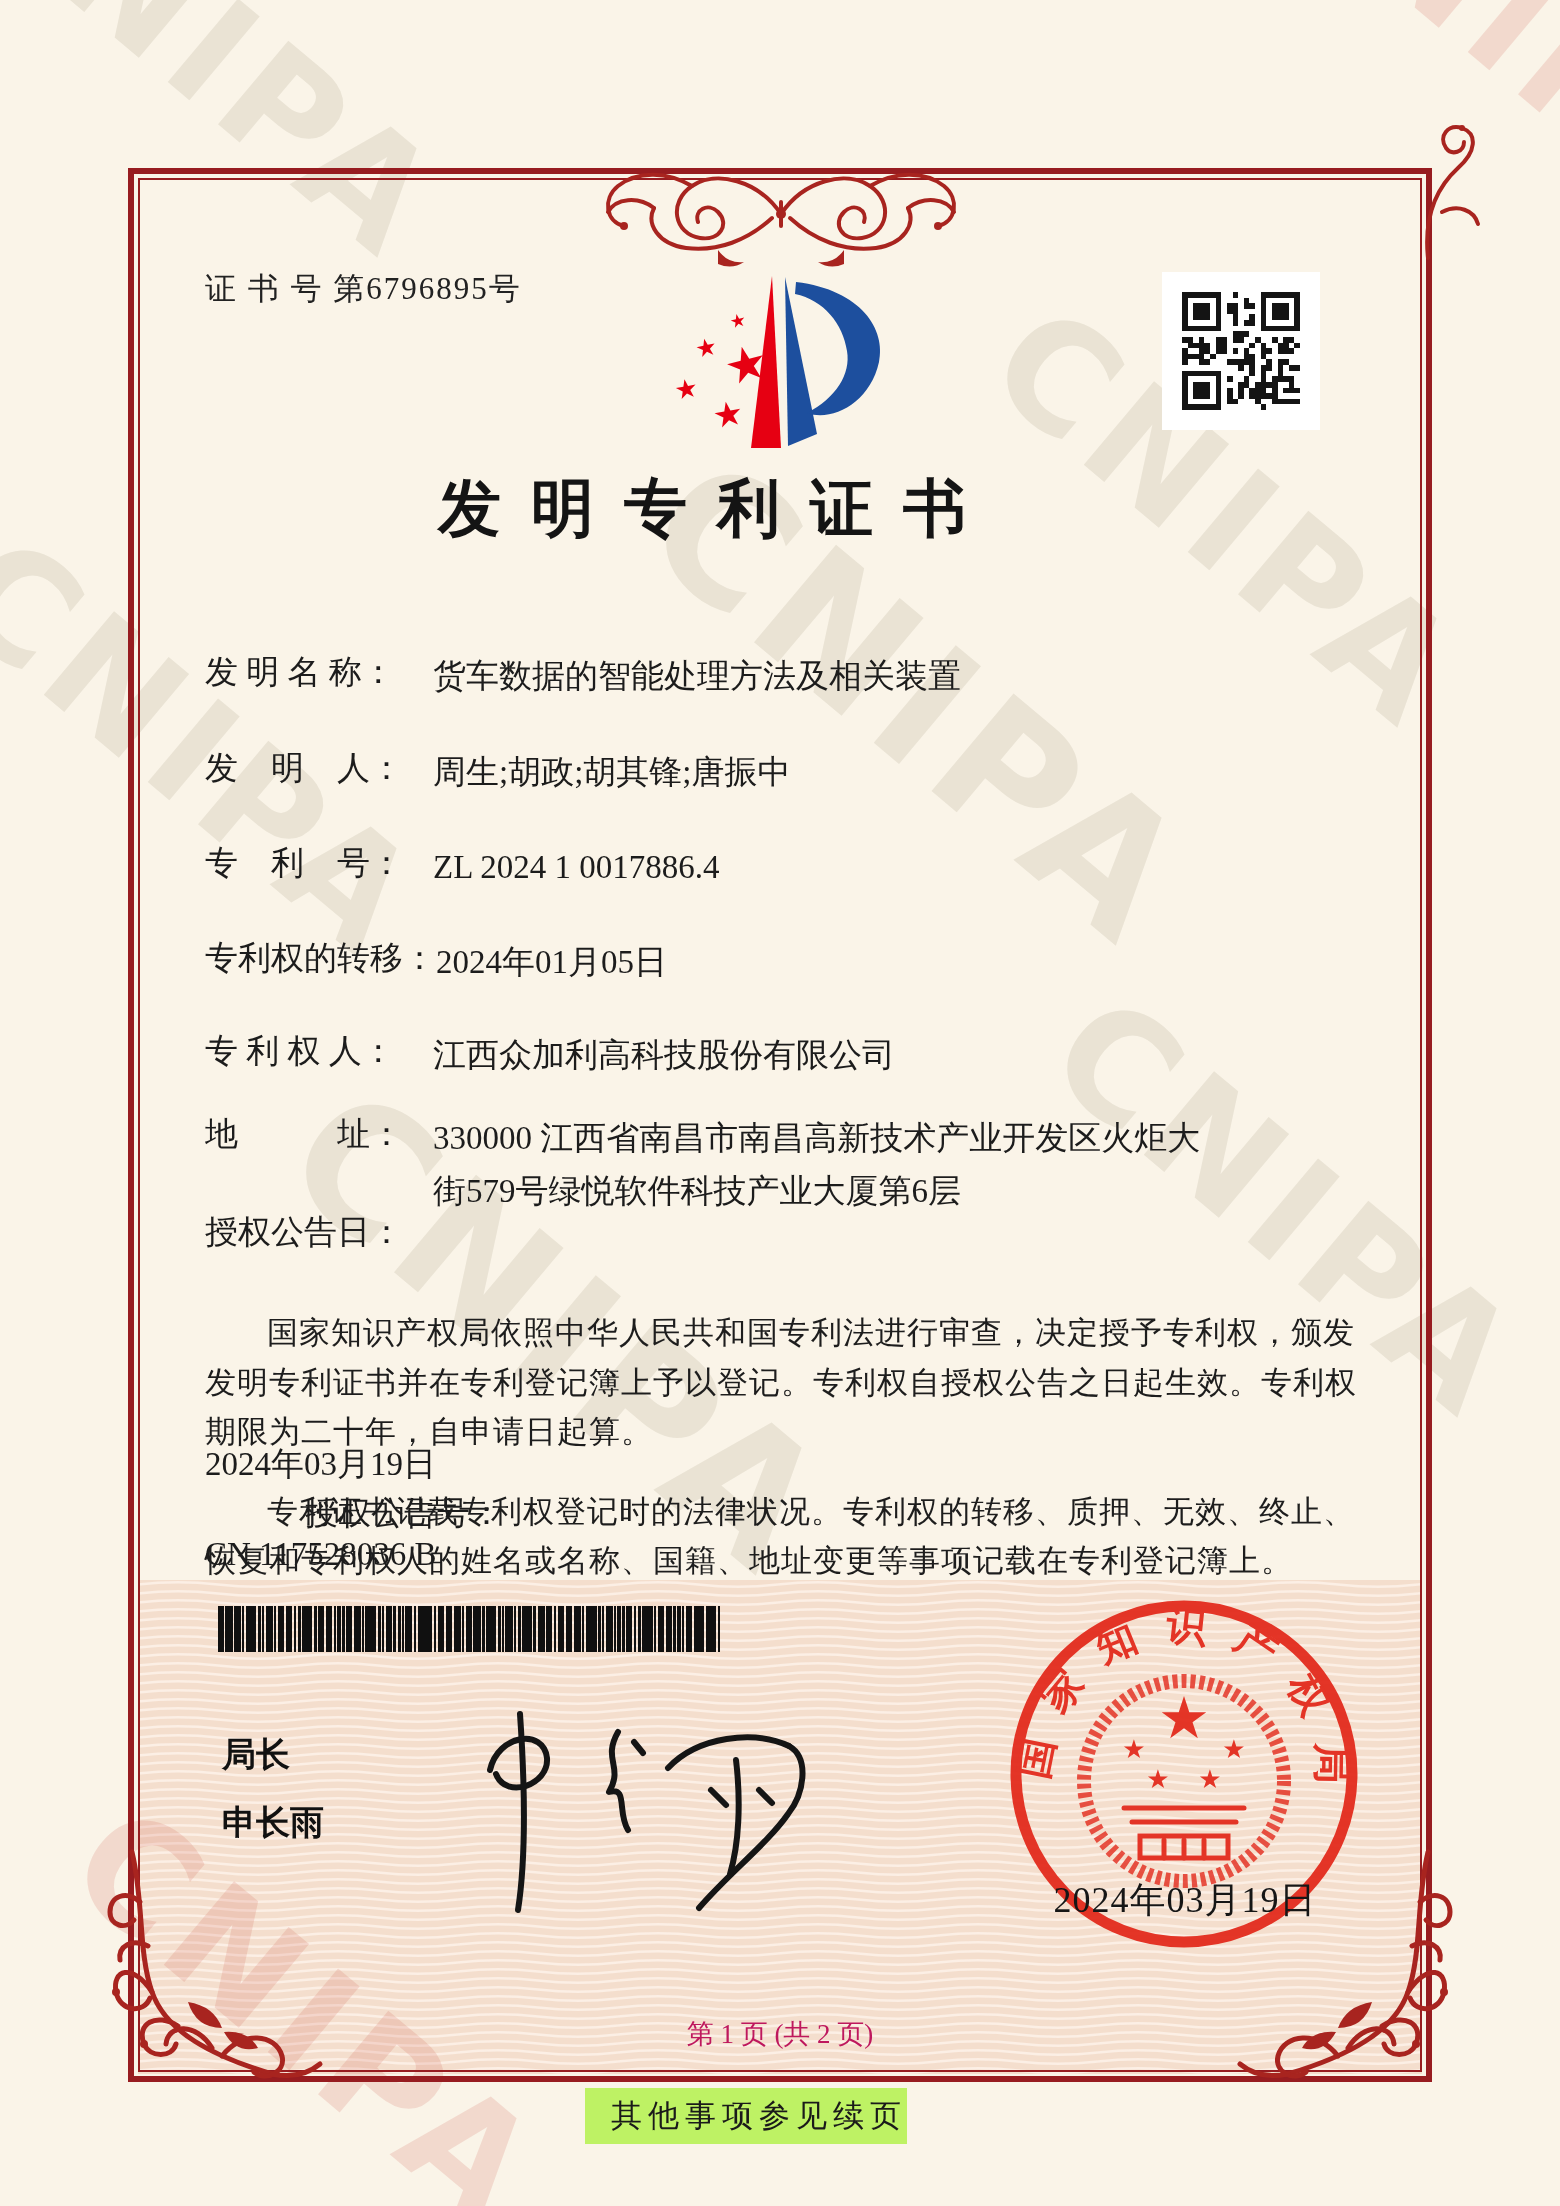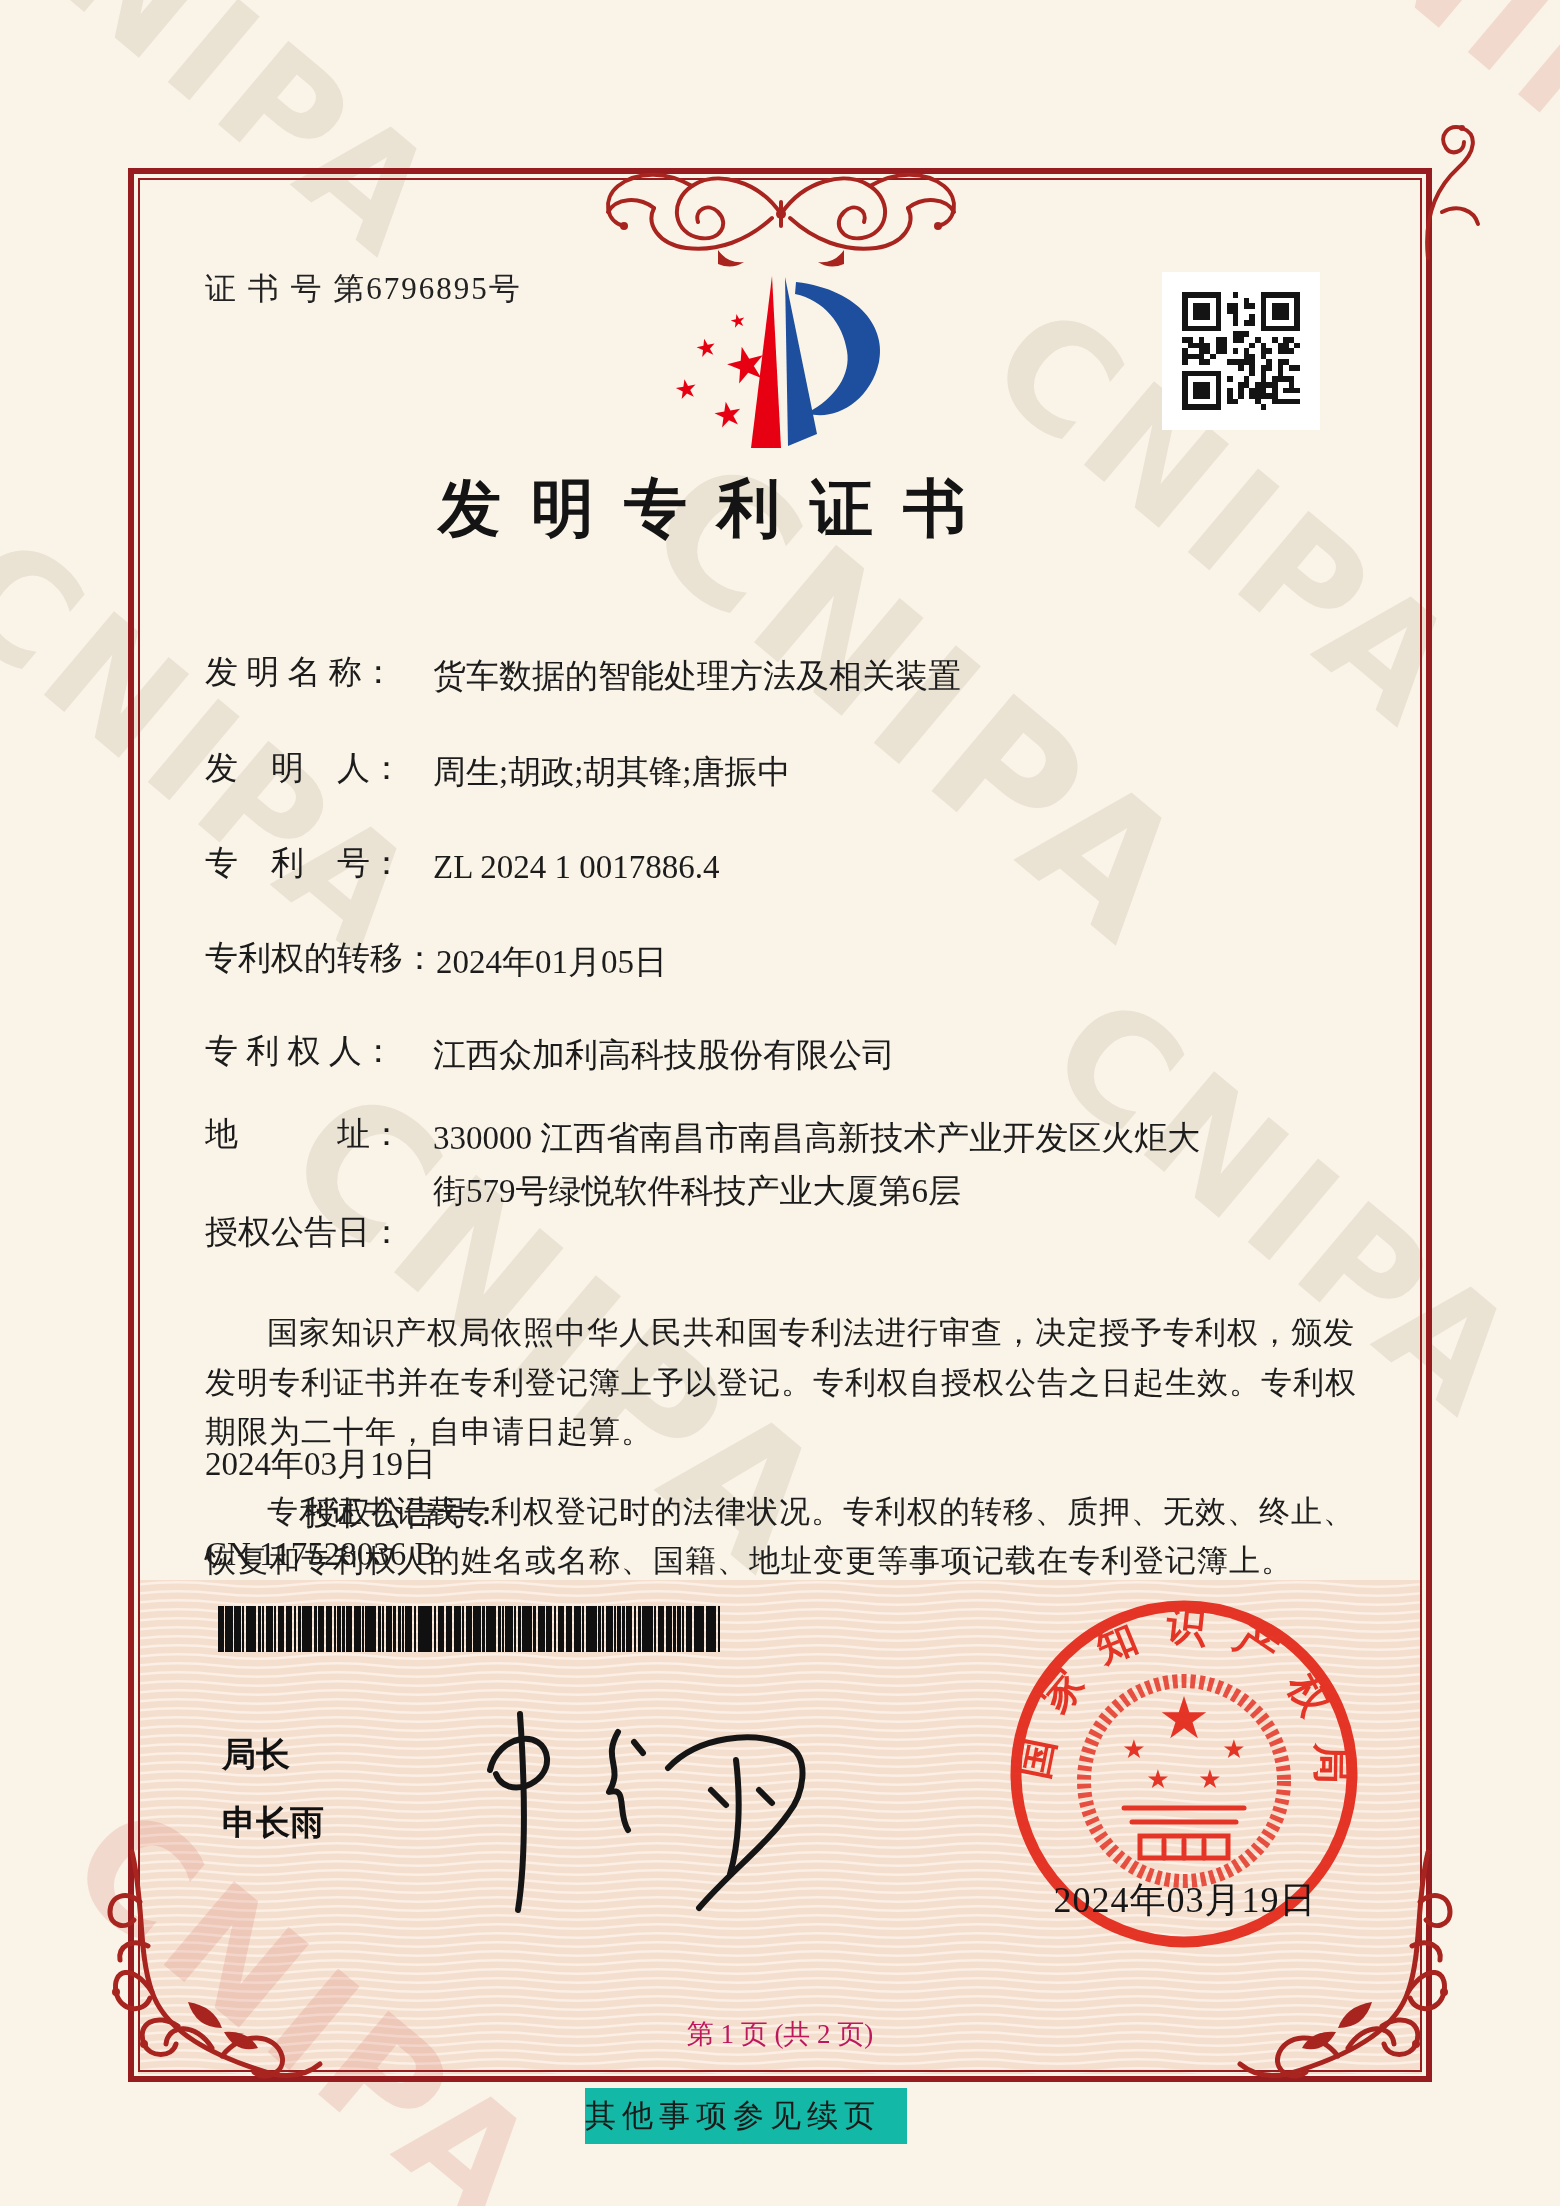--- a/index.html
+++ b/index.html
@@ -70,22 +70,22 @@
 
   .signature{position:absolute;left:468px;top:1672px;width:360px;height:245px;}
 
   .seal{position:absolute;left:1006px;top:1596px;width:356px;height:356px;opacity:.94;}
   .seal-date{position:absolute;left:1020px;top:1876px;width:330px;text-align:center;
       font-size:36px;color:#161616;z-index:5;letter-spacing:1px;}
 
   .page-num{position:absolute;left:130px;top:2016px;width:1300px;text-align:center;
       font-size:27px;color:#be185d;}
 
-  .continuation{position:absolute;left:585px;top:2088px;width:322px;height:56px;background:#14b8a6;
-      text-align:left;line-height:56px;font-size:31px;color:#1a1a1a;letter-spacing:6px;z-index:5;}
+  .continuation{position:absolute;left:585px;top:2088px;width:322px;height:56px;background:#bef264;
+      text-align:right;line-height:56px;font-size:31px;color:#1a1a1a;letter-spacing:6px;z-index:5;}
 
   .ornament-top{position:absolute;left:558px;top:152px;width:446px;height:124px;z-index:4;}
   .corner-bl{position:absolute;left:92px;top:1842px;width:240px;height:250px;z-index:4;}
   .corner-br{position:absolute;left:1228px;top:1842px;width:240px;height:250px;z-index:4;transform:scaleX(-1);}
   .corner-tr{position:absolute;left:1398px;top:120px;width:100px;height:140px;z-index:4;}
 </style>
 </head>
 <body>
 
 <div class="page">

